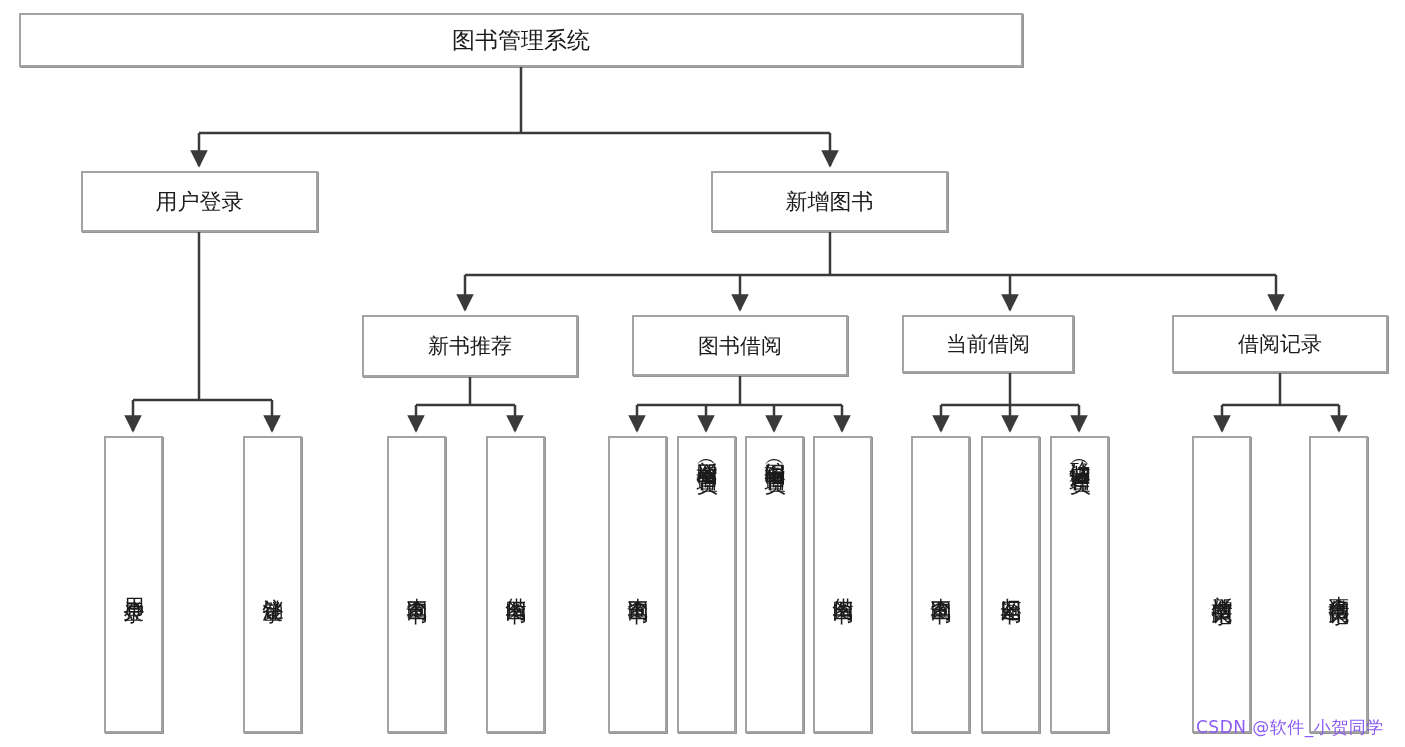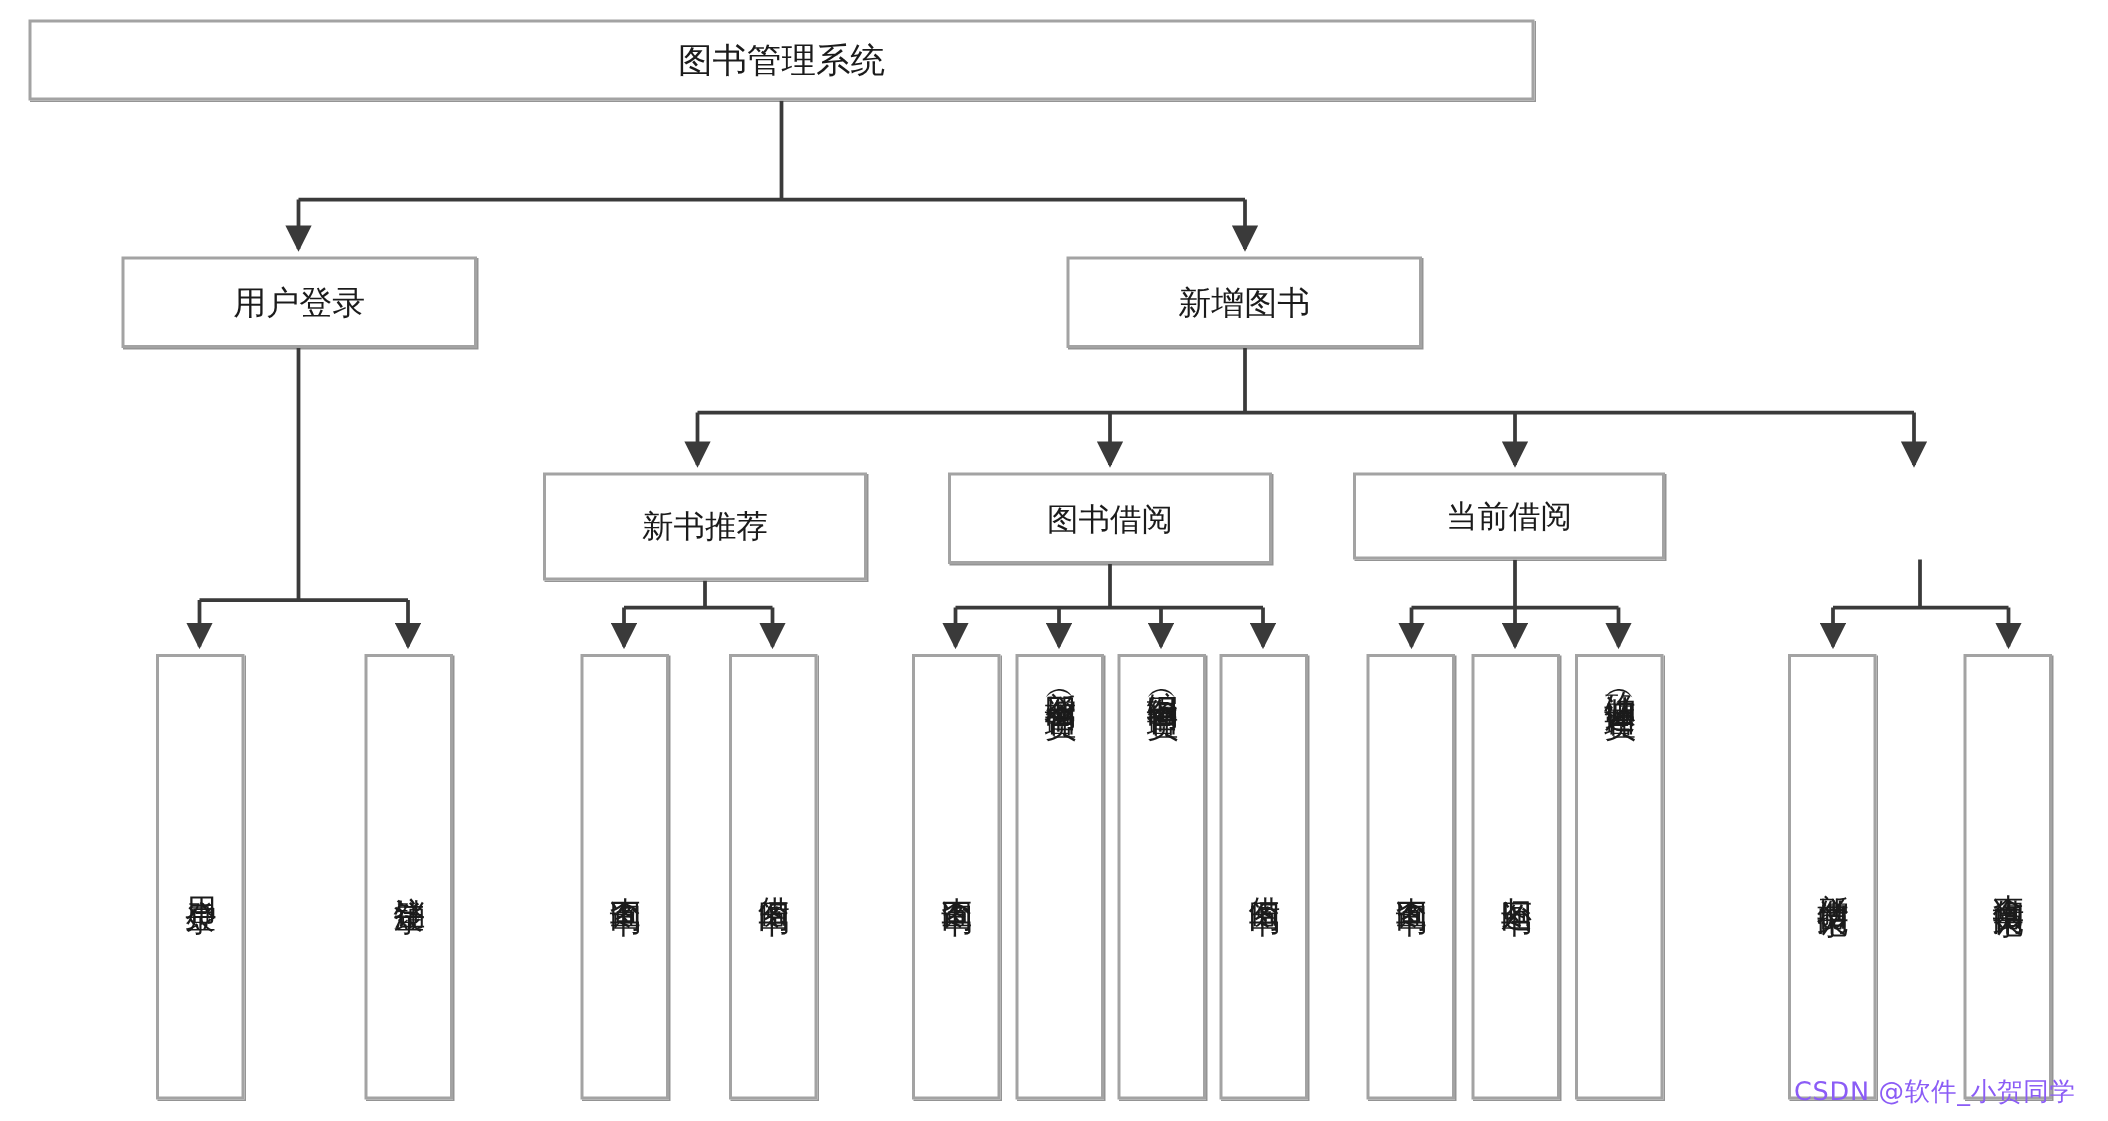--- a/index.html
+++ b/index.html
@@ -130,28 +130,31 @@
     <span>图书管理系统</span>
   </div>
 
   <div class="node lvl1" style="left:81px; top:171px; width:237px; height:61px;">
     <span>用户登录</span>
   </div>
   <div class="node lvl1" style="left:711px; top:171px; width:237px; height:61px;">
     <span>新增图书</span>
   </div>
 
-  <div class="node lvl2" style="left:362px; top:315px; width:216px; height:72px;">
+  <div class="node lvl2" style="left:362px; top:315px; width:216px; height:62px;">
     <span>新书推荐</span>
   </div>
   <div class="node lvl2" style="left:632px; top:315px; width:216px; height:61px;">
     <span>图书借阅</span>
   </div>
-  <div class="node lvl2" style="left:902px; top:315px; width:208px; height:58px;">
+  <div class="node lvl2" style="left:902px; top:315px; width:172px; height:58px;">
     <span>当前借阅</span>
+  </div>
+  <div class="node lvl2" style="left:1172px; top:315px; width:216px; height:58px;">
+    <span>借阅记录</span>
   </div>
 
   <div class="node leaf centered" style="left:104px; top:436px; width:59px; height:297px;">
     <span class="vtext">用户登录</span>
   </div>
   <div class="node leaf centered" style="left:243px; top:436px; width:59px; height:297px;">
     <span class="vtext">注销登录</span>
   </div>
 
   <div class="node leaf centered" style="left:387px; top:436px; width:59px; height:297px;">

